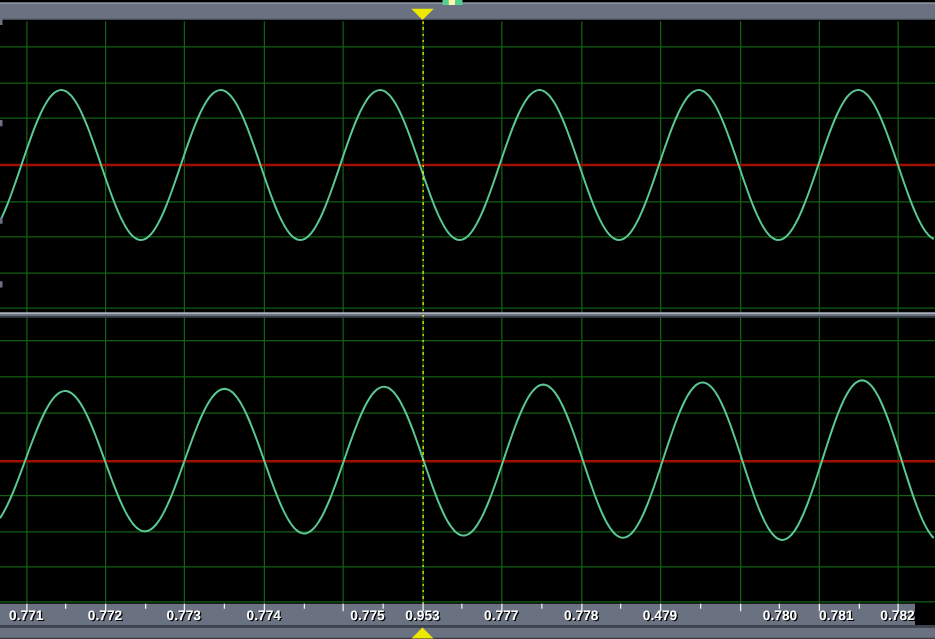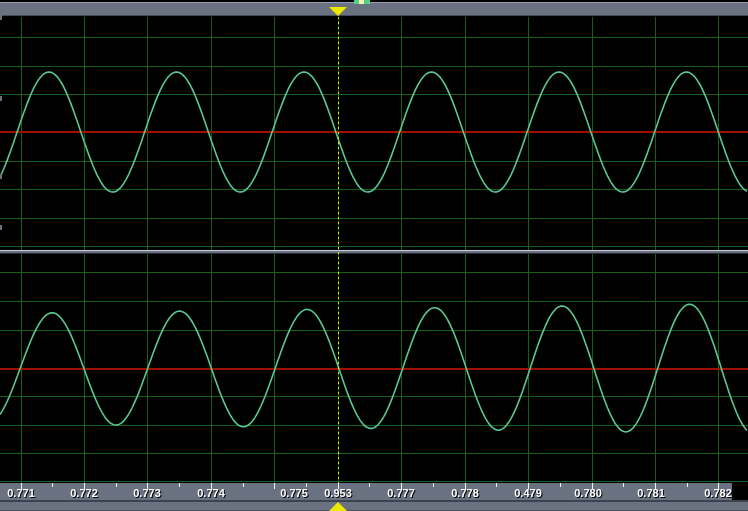--- a/index.html
+++ b/index.html
@@ -121,24 +121,24 @@
       <div class="tick major" style="left: 401px;"></div>
       <div class="tlabel" style="left: 401px;">0.777</div>
       <div class="tick minor" style="left: 433px;"></div>
       <div class="tick major" style="left: 465px;"></div>
       <div class="tlabel" style="left: 465px;">0.778</div>
       <div class="tick minor" style="left: 496px;"></div>
       <div class="tick major" style="left: 528px;"></div>
       <div class="tlabel" style="left: 528px;">0.479</div>
       <div class="tick minor" style="left: 560px;"></div>
       <div class="tick major" style="left: 592px;"></div>
-      <div class="tlabel" style="left: 588px;">0.780</div>
+      <div class="tlabel" style="left: 624px;">0.780</div>
       <div class="tick minor" style="left: 623px;"></div>
       <div class="tick major" style="left: 655px;"></div>
-      <div class="tlabel" style="left: 651px;">0.781</div>
+      <div class="tlabel" style="left: 669px;">0.781</div>
       <div class="tick minor" style="left: 687px;"></div>
       <div class="tick major" style="left: 718px;"></div>
       <div class="tlabel" style="left: 718px;">0.782</div>
     </div>
   <div id="botsep"></div>
   <div id="botstrip"></div>
   <div id="cursortri-bottom" style="left: 329px;"></div>
 
 </div>
 

